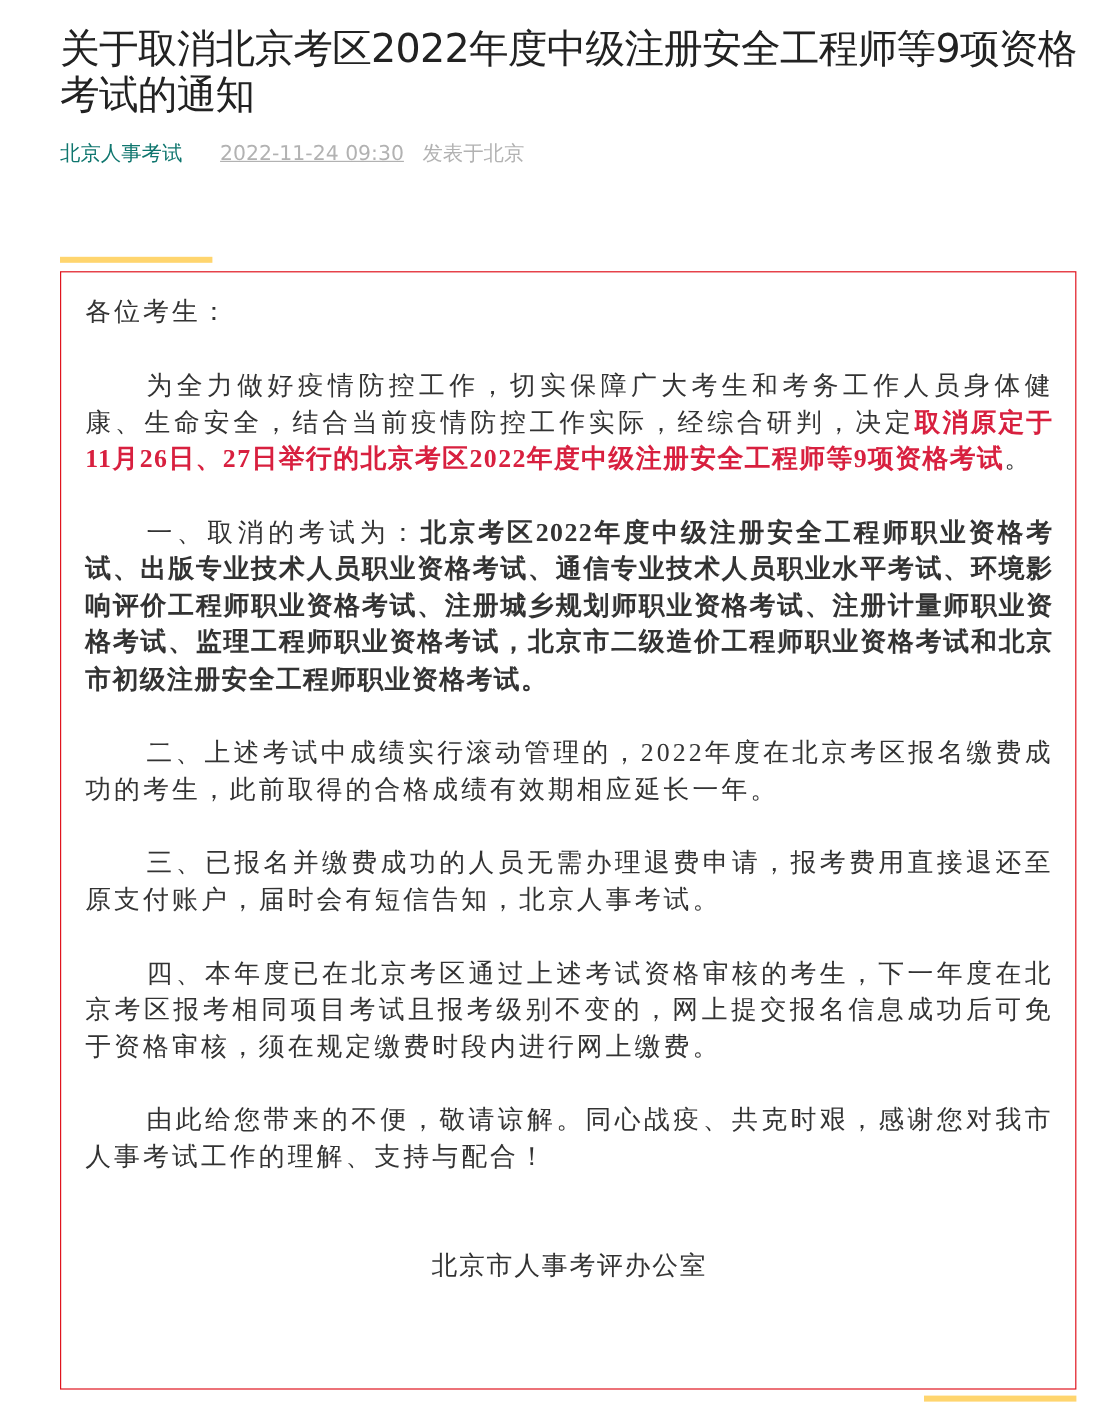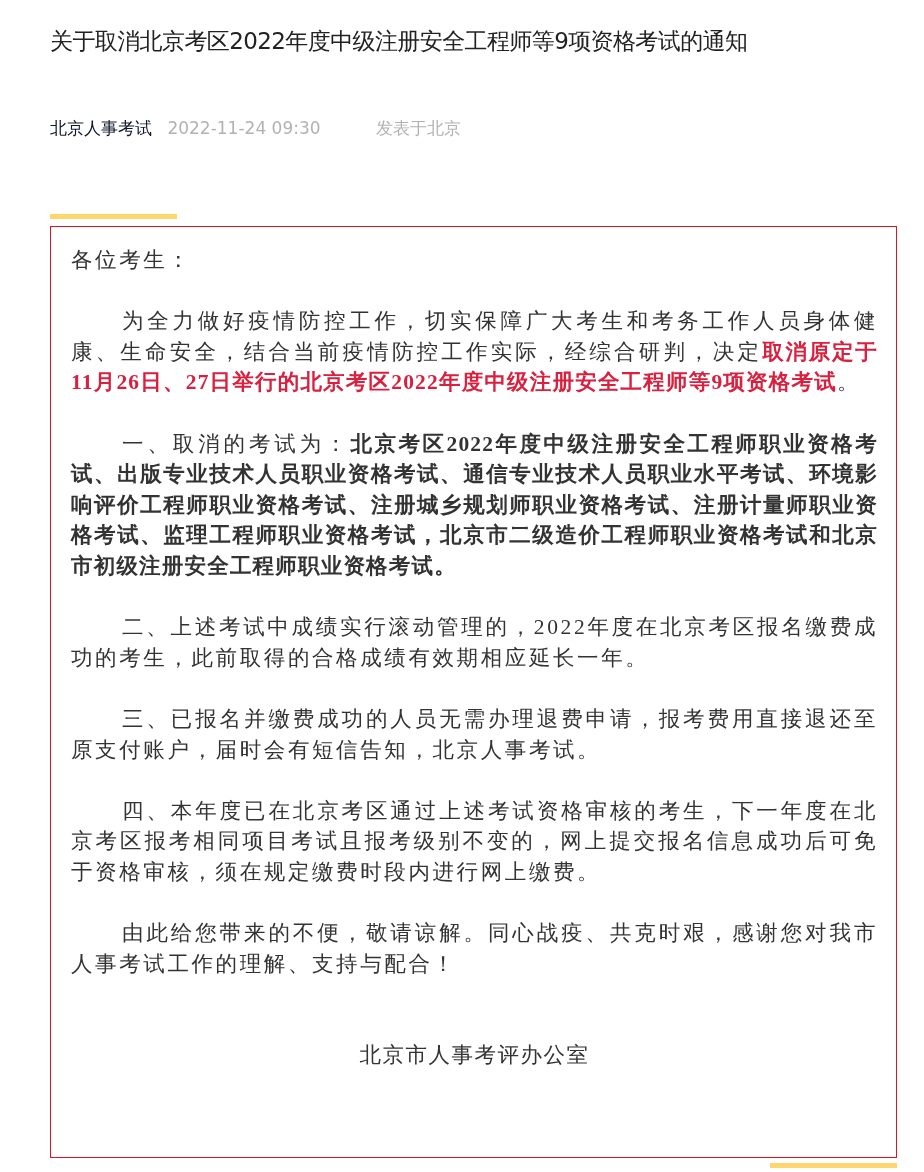--- a/index.html
+++ b/index.html
@@ -13,37 +13,37 @@
     position: relative;
     overflow: hidden;
     font-family: "DejaVu Sans", "Liberation Sans", sans-serif;
   }
   .article-title {
     position: absolute;
     left: 50px;
     top: 22px;
     width: 860px;
     margin: 0;
-    font-size: 23px;
+    font-size: 33px;
     font-weight: normal;
     line-height: 38px;
     color: #222222;
     letter-spacing: -0.6px;
   }
   .meta {
     position: absolute;
     left: 50px;
     top: 116px;
     font-size: 17px;
     line-height: 24px;
     white-space: nowrap;
   }
-  .meta .author { color: #0f172a; margin-right: 10px; }
-  .meta .date { color: #b2b2b2; margin-right: 10px; }
-  .meta .location { color: #b2b2b2; margin-left: 40px; }
+  .meta .author { color: #0f766e; margin-right: 26px; }
+  .meta .date { color: #b2b2b2; margin-right: 10px; text-decoration: underline; }
+  .meta .location { color: #b2b2b2; }
 
   .deco-bar {
     position: absolute;
     height: 5px;
     background: #ffd56e;
   }
   .deco-top { left: 50px; top: 214px; width: 127px; }
   .deco-bottom { left: 770px; top: 1163px; width: 127px; }
 
   .notice-box {

